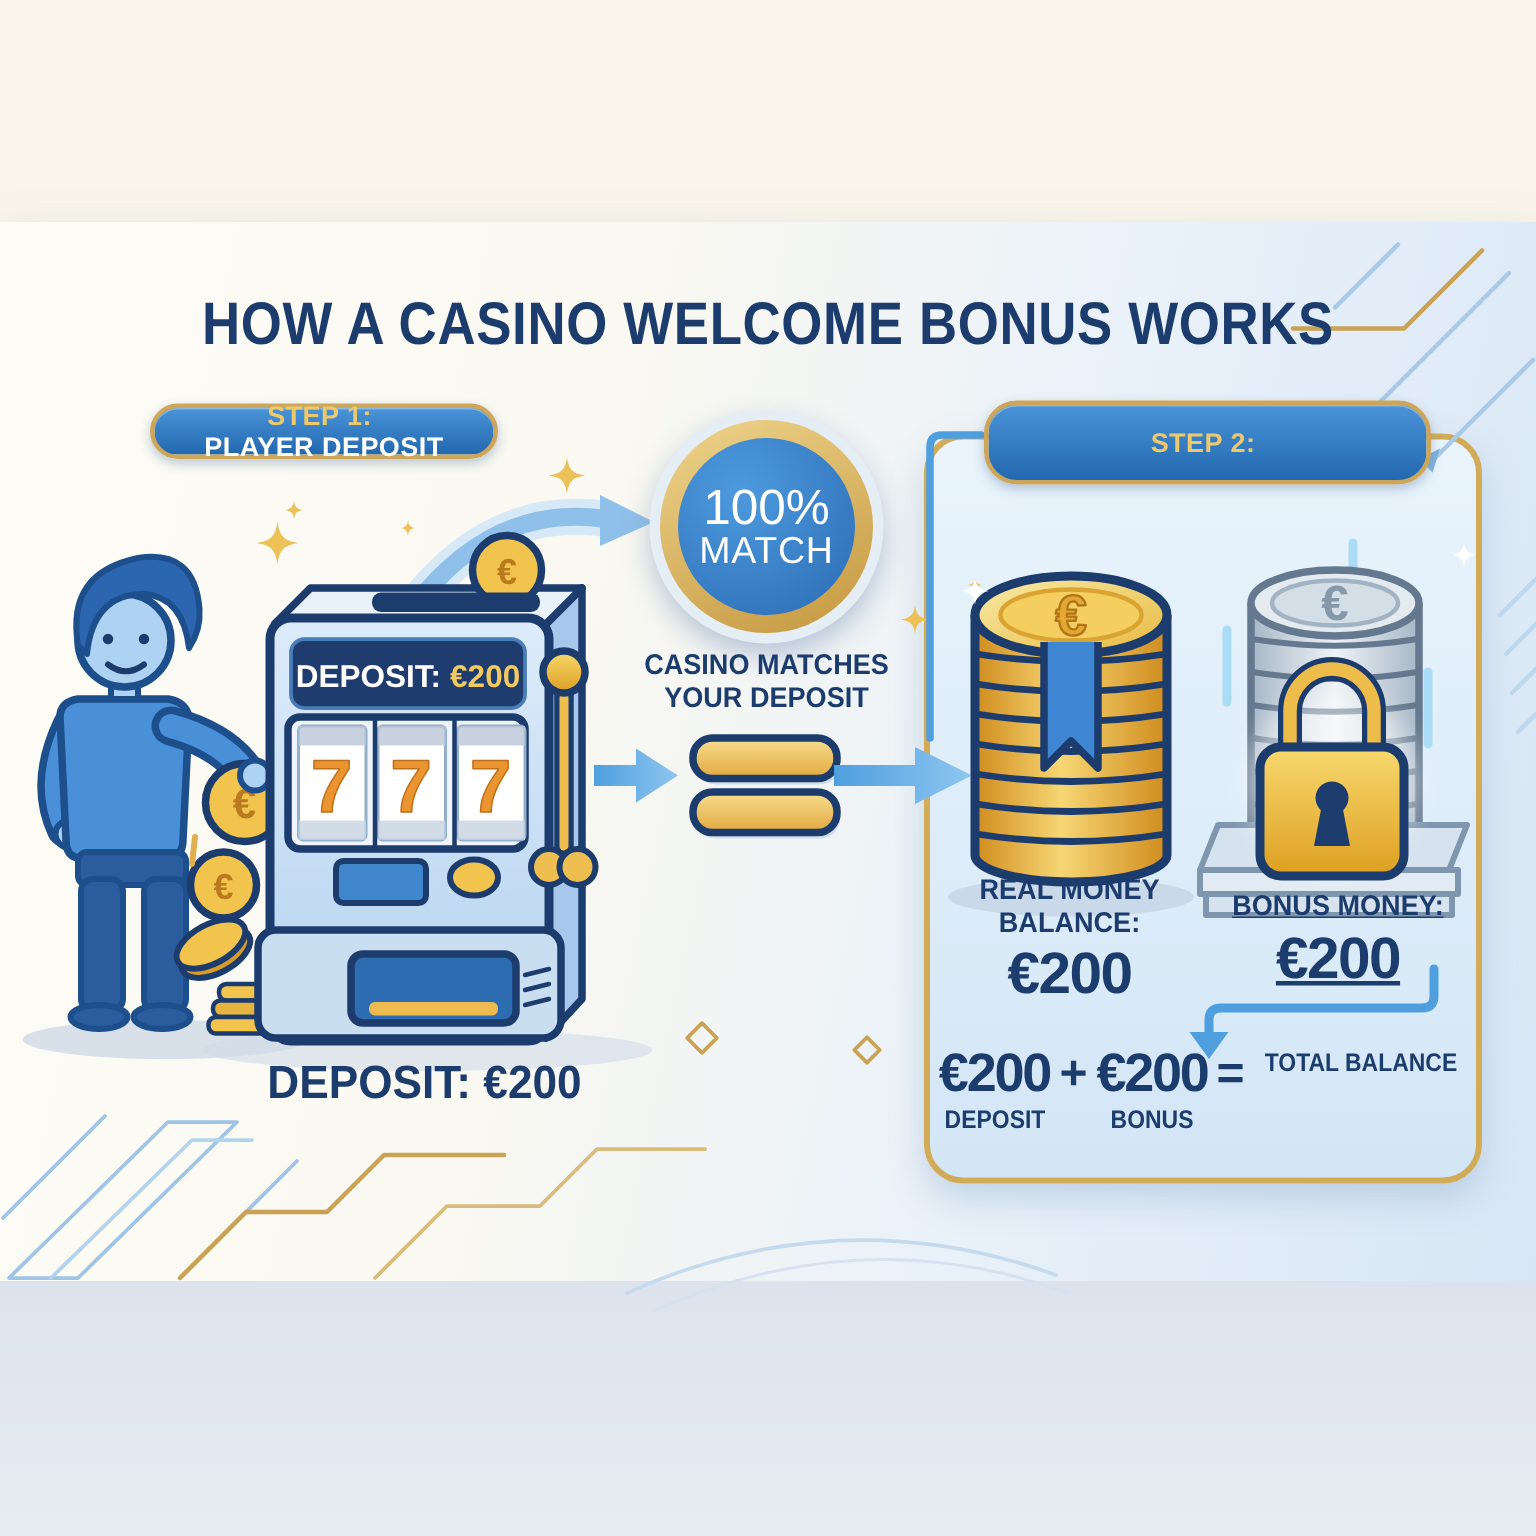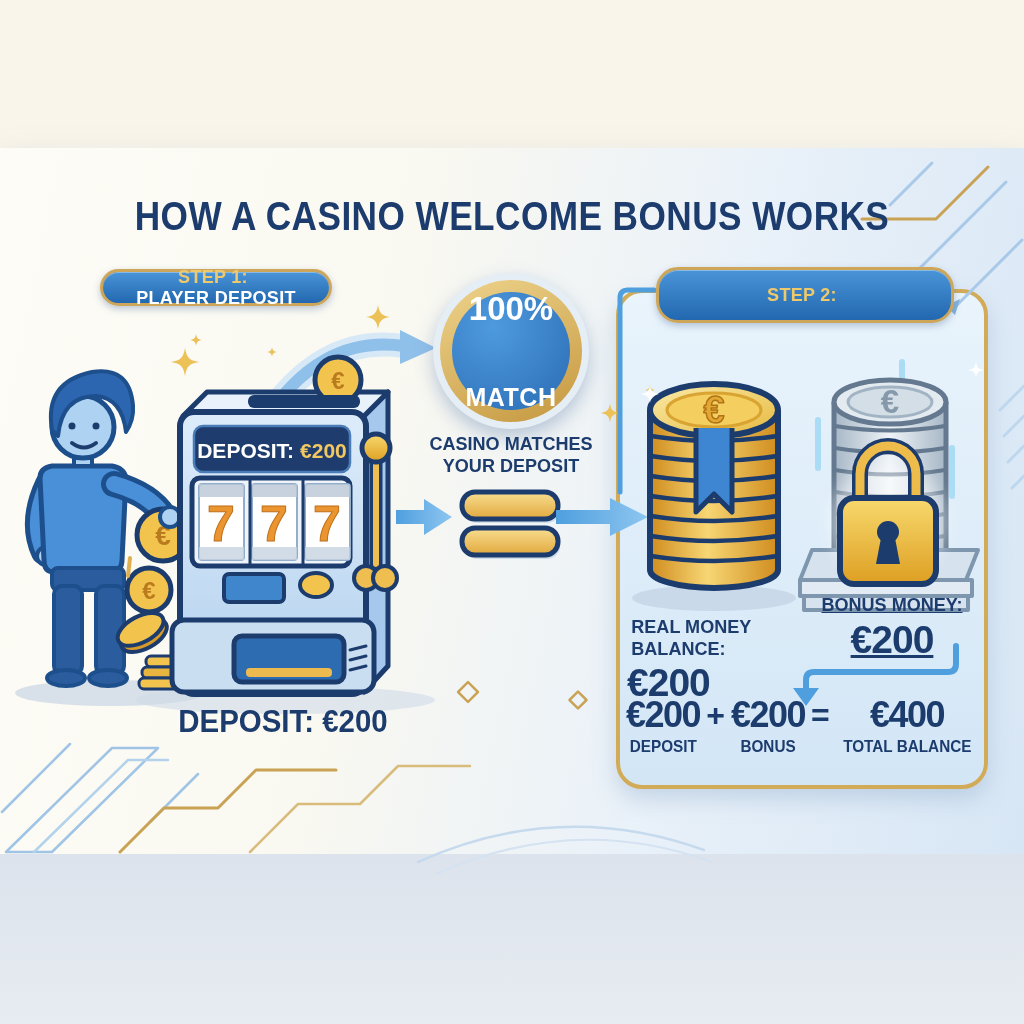--- a/index.html
+++ b/index.html
@@ -27,34 +27,34 @@
   #step1-pill{left:100px;top:269px;width:232px;height:37px;font-size:18px;}
   #step2-pill{left:656px;top:267px;width:298px;height:56px;font-size:18px;}
   #badge{position:absolute;left:433px;top:273px;width:156px;height:156px;border-radius:50%;
     background:#e5edf5;box-shadow:0 8px 18px rgba(110,140,180,.45);z-index:4;
     display:flex;align-items:center;justify-content:center;}
   .badge-gold{width:142px;height:142px;border-radius:50%;
     background:linear-gradient(155deg,#eed48c,#c5973f);
     display:flex;align-items:center;justify-content:center;}
   .badge-blue{width:118px;height:118px;border-radius:50%;
     background:radial-gradient(circle at 35% 30%,#4e9ade,#2a6cb4);
-    display:flex;flex-direction:column;align-items:center;justify-content:space-between;
-    color:#fff;font-weight:bold;text-align:center;line-height:1.02;}
+    display:flex;flex-direction:column;align-items:center;justify-content:center;
+    color:#fff;font-weight:normal;text-align:center;line-height:1.02;}
   .badge-line1{font-size:33px;}
   .badge-line2{font-size:25px;letter-spacing:.5px;}
   #match-caption{left:395px;top:433px;width:232px;text-align:center;
     font-size:19px;line-height:1.18;transform:scaleX(.95);}
   #panel{position:absolute;left:616px;top:289px;width:372px;height:500px;
     box-sizing:border-box;border:4px solid #d2ab58;border-radius:26px;
     background:linear-gradient(180deg,#e9f4fc 0%,#d3e6f6 100%);
     box-shadow:0 10px 22px rgba(130,160,195,.35);z-index:2;}
   #art{position:absolute;left:0;top:0;z-index:3;pointer-events:none;}
   #deposit-caption{left:118px;top:704px;width:330px;text-align:center;
     font-size:31px;transform:scaleX(.95);}
-  .rm-block{left:627px;top:616px;width:172px;}
+  .rm-block{left:627px;top:583px;width:172px;text-align:center;}
   .bm-block{left:800px;top:594px;width:184px;text-align:center;text-decoration:underline;}
   .money-line{font-size:19px;line-height:1.14;transform:scaleX(.95);}
   .money-value{font-size:39px;margin-top:2px;letter-spacing:-1px;}
   #formula{left:620px;top:696px;width:364px;display:flex;justify-content:center;
     align-items:flex-start;gap:4px;}
   .f-group{text-align:center;}
   .f-value{font-size:36px;letter-spacing:-1.5px;line-height:1.05;}
   .f-label{font-size:17px;margin-top:3px;white-space:nowrap;transform:scaleX(.9);}
   .f-op{font-size:32px;line-height:38px;padding:0 2px;}
 </style>
@@ -318,17 +318,16 @@
       <div class="f-value">€200</div>
       <div class="f-label">DEPOSIT</div>
     </div>
     <div class="f-op">+</div>
     <div class="f-group">
       <div class="f-value">€200</div>
       <div class="f-label">BONUS</div>
     </div>
     <div class="f-op">=</div>
     <div class="f-group">
-      <div class="f-value">€400</div>
       <div class="f-label">TOTAL BALANCE</div>
     </div>
   </div>
 </div>
 
 </body></html>

